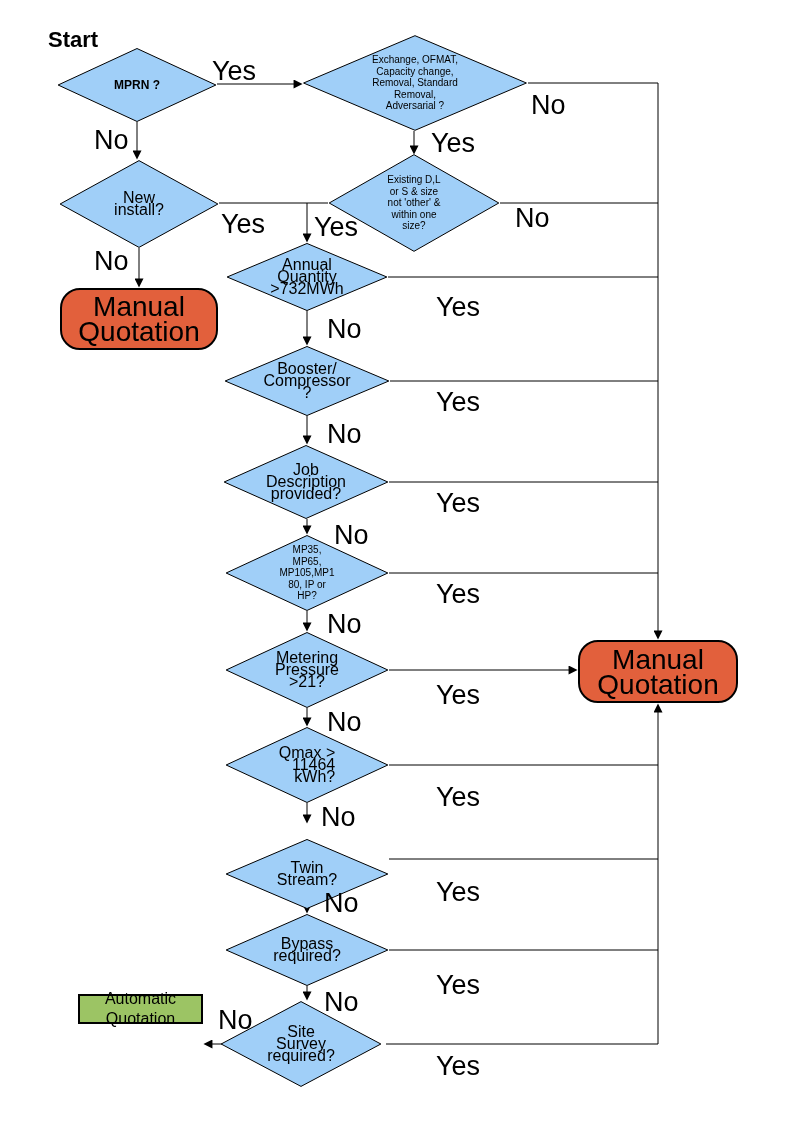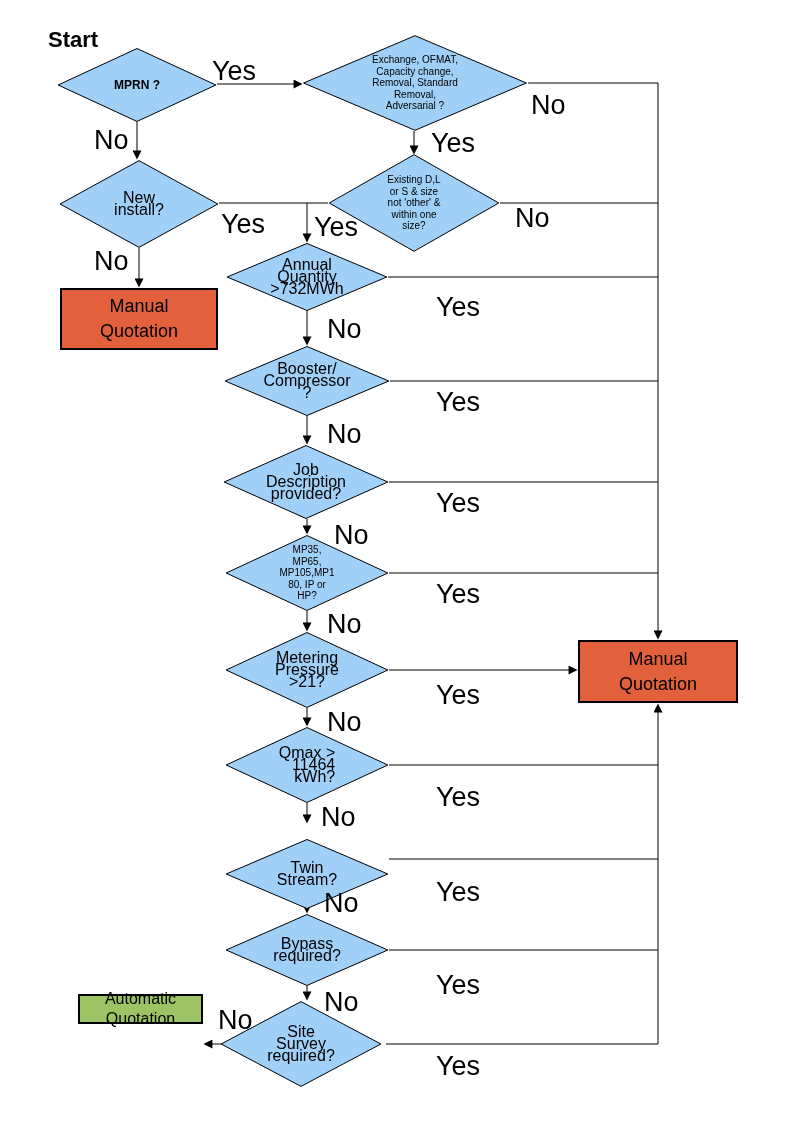--- a/index.html
+++ b/index.html
@@ -17,21 +17,21 @@
     position:absolute;inset:0;display:flex;align-items:center;justify-content:center;
     text-align:center;white-space:pre-line;font-size:16px;line-height:12px;
   }
   .dtext.small{font-size:10px;line-height:11.5px;}
   .dtext.mid{font-size:12px;line-height:13px;font-weight:bold;}
   .dtext.alignleft{text-align:right;}
   .qbox{
     position:absolute;border:2px solid #000;display:flex;align-items:center;justify-content:center;
     text-align:center;white-space:pre-line;box-sizing:border-box;
   }
-  .qbox.manual{background:var(--manual-fill,#E2603C);font-size:18px;line-height:25px;}
+  .qbox.manual{background:var(--manual-fill,#E2603C);font-size:28px;line-height:25px;border-radius:20px;}
   .qbox.auto{background:var(--auto-fill,#9CC464);font-size:16px;line-height:20px;}
   .elabel{position:absolute;font-size:27px;line-height:28px;white-space:nowrap;}
   .start{position:absolute;font-size:22px;font-weight:bold;white-space:nowrap;}
 </style>
 </head>
 <body>
 
 <div class="page">
 
   <svg class="wires" width="794" height="1123" viewBox="0 0 794 1123">

